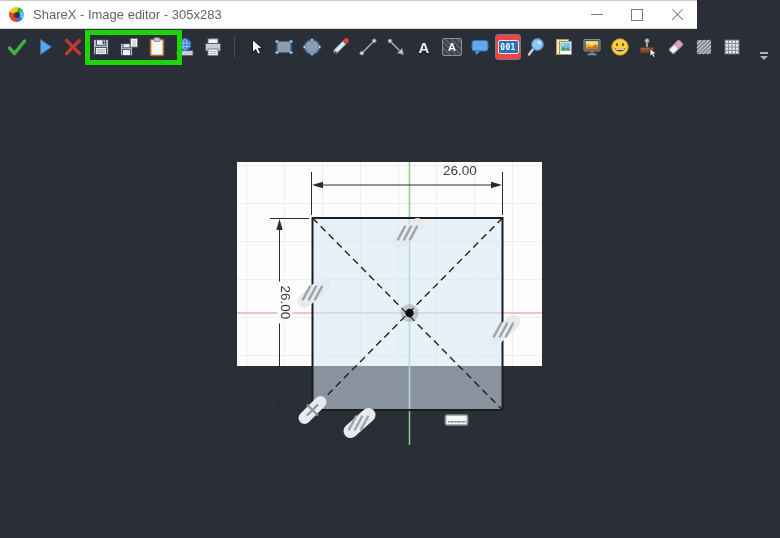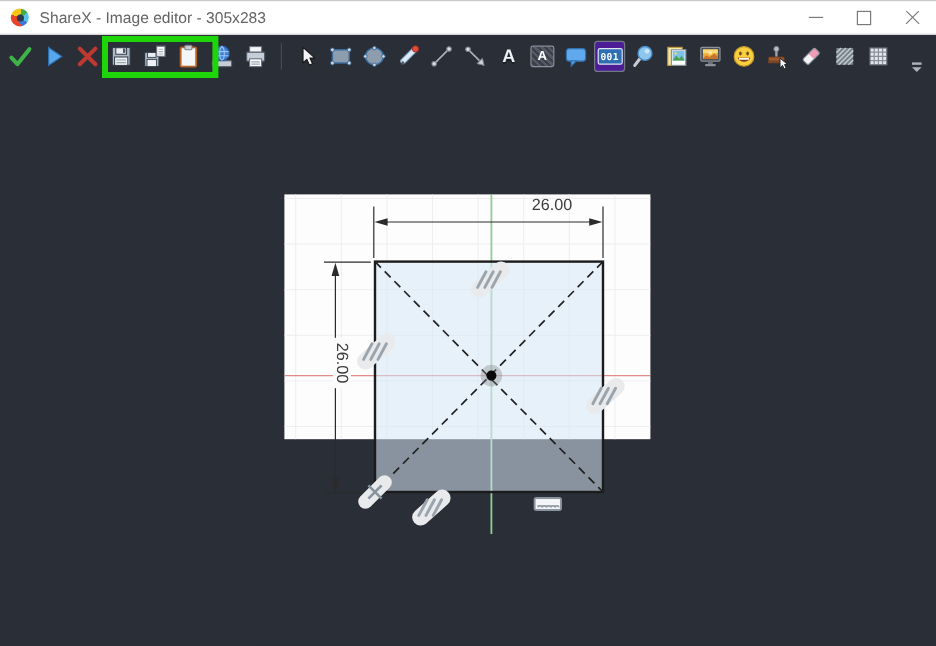--- a/index.html
+++ b/index.html
@@ -1,36 +1,36 @@
 <!DOCTYPE html>
 <html><head>
 <meta charset="utf-8">
 <style>
   html,body{margin:0;padding:0;}
   body{width:780px;height:538px;position:relative;background:#2A2E36;font-family:"Liberation Sans",sans-serif;overflow:hidden;}
 
   
-  .titlebar{position:absolute;top:0;left:0;width:780px;height:29px;background:#FFFFFF;border-top:1px solid #C9C9C9;border-bottom:1px solid #D9D9D9;box-sizing:border-box;display:flex;align-items:center;}
+  .titlebar{position:absolute;top:0;left:0;width:697px;height:29px;background:#FFFFFF;border-top:1px solid #C9C9C9;border-bottom:1px solid #D9D9D9;box-sizing:border-box;display:flex;align-items:center;}
   .logo{width:15px;height:15px;border-radius:50%;margin-left:9px;position:relative;flex:0 0 auto;
         background:conic-gradient(from 210deg,#E8442C 0 22%,#F5C518 22% 45%,#3FAE49 45% 58%,#59C2E8 58% 76%,#3B78DB 76% 90%,#E8442C 90% 100%);}
   .logo::after{content:'';position:absolute;left:4.5px;top:4.5px;width:6px;height:6px;border-radius:50%;background:#2B3A4A;}
   .title{margin-left:9px;font-size:13px;color:#646464;white-space:nowrap;}
   .win-controls{margin-left:auto;display:flex;height:100%;}
   .wc{width:40px;height:100%;display:flex;align-items:center;justify-content:center;}
   .min-glyph{width:12px;height:1px;background:#7B7B7B;display:block;}
   .max-glyph{width:10px;height:10px;border:1px solid #7B7B7B;display:block;}
   .close-glyph{position:relative;width:13px;height:13px;display:block;}
   .close-glyph::before,.close-glyph::after{content:'';position:absolute;left:-1px;top:6px;width:15px;height:1.4px;background:#7B7B7B;}
   .close-glyph::before{transform:rotate(45deg);}
   .close-glyph::after{transform:rotate(-45deg);}
 
   
   .toolbar{position:absolute;top:31px;left:0;height:32px;display:flex;align-items:center;padding-left:4px;}
   .tb-btn{width:26px;height:26px;margin-right:2px;display:flex;align-items:center;justify-content:center;border-radius:3px;box-sizing:border-box;flex:0 0 auto;}
-  .tb-btn.selected{background:#4c1d95;border:1px solid #717887;}
+  .tb-btn.selected{background:#ef4444;border:1px solid #717887;}
   .tb-sep{width:1px;height:22px;background:#454B55;margin:0 8px 0 6px;flex:0 0 auto;}
   .glyph-a{font-size:15px;font-weight:700;color:#EDF0F4;text-shadow:0 1px 1px #1A1D22;line-height:1;}
   .abg-box{width:18px;height:16px;border:1px solid #8A929E;border-radius:2px;display:flex;align-items:center;justify-content:center;
            background:repeating-linear-gradient(45deg,#555B66 0 2px,#3A404A 2px 4px);}
   .abg-box span{font-size:11px;font-weight:700;color:#FFFFFF;line-height:1;}
   .step-chip{width:19px;height:12px;background:#2E6EB2;border:1px solid #DDE4EE;border-radius:2px;color:#fff;font-size:8px;font-weight:bold;
              display:flex;align-items:center;justify-content:center;letter-spacing:.3px;font-family:"DejaVu Sans Mono",monospace;}
   .overflow{position:absolute;right:11px;top:52px;width:10px;display:flex;flex-direction:column;align-items:center;}
   .ovf-line{width:8px;height:1.6px;background:#ADB3BC;margin-bottom:2px;}
   .ovf-tri{width:0;height:0;border-left:4px solid transparent;border-right:4px solid transparent;border-top:4px solid #ADB3BC;}

